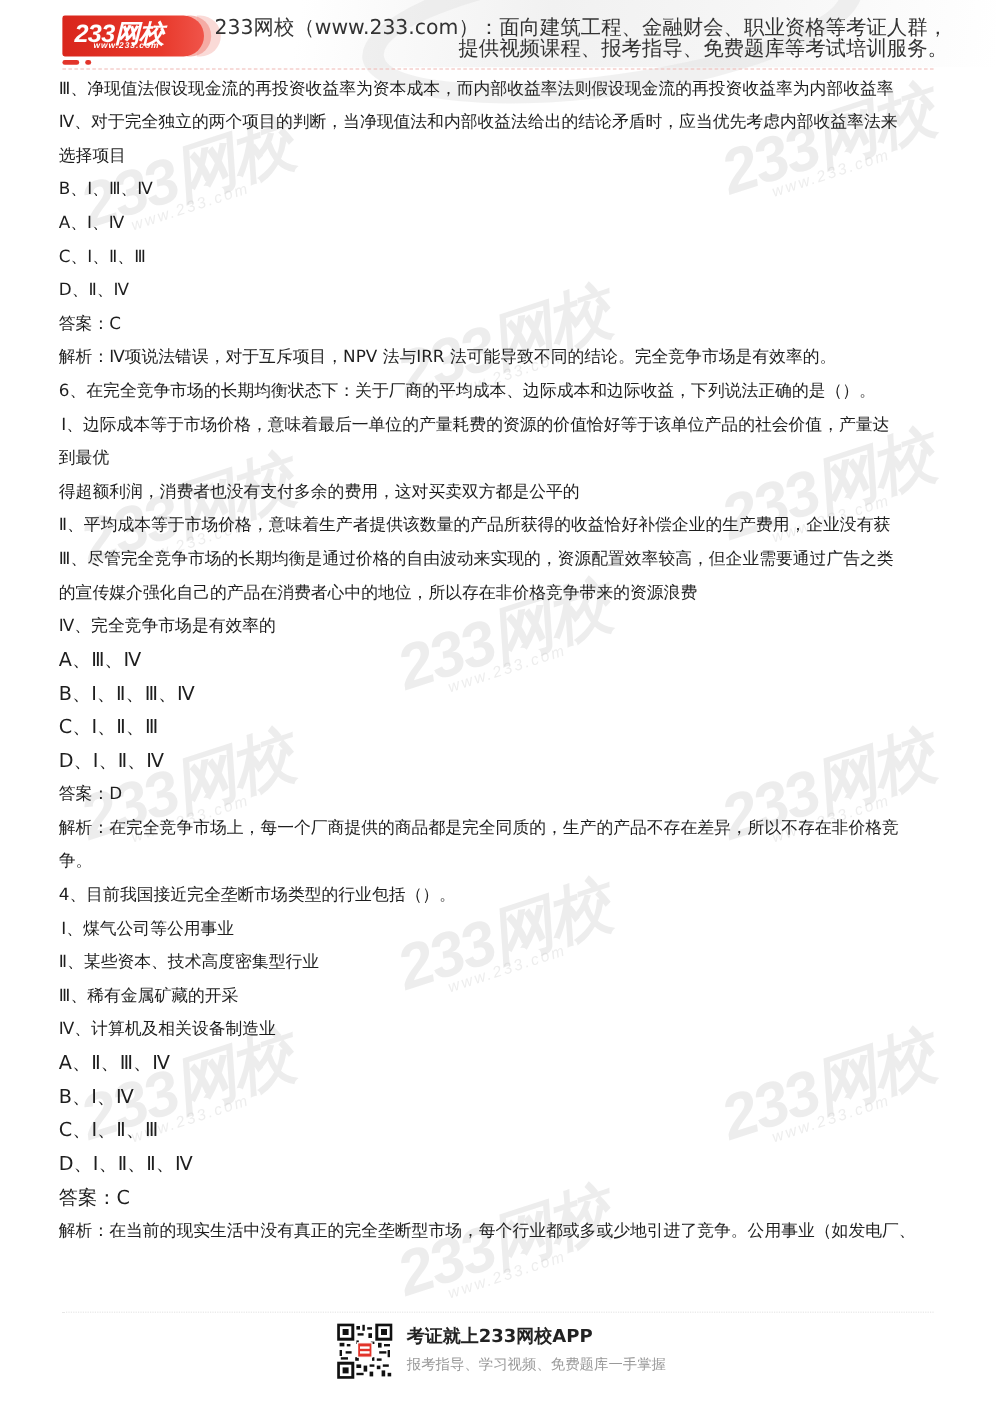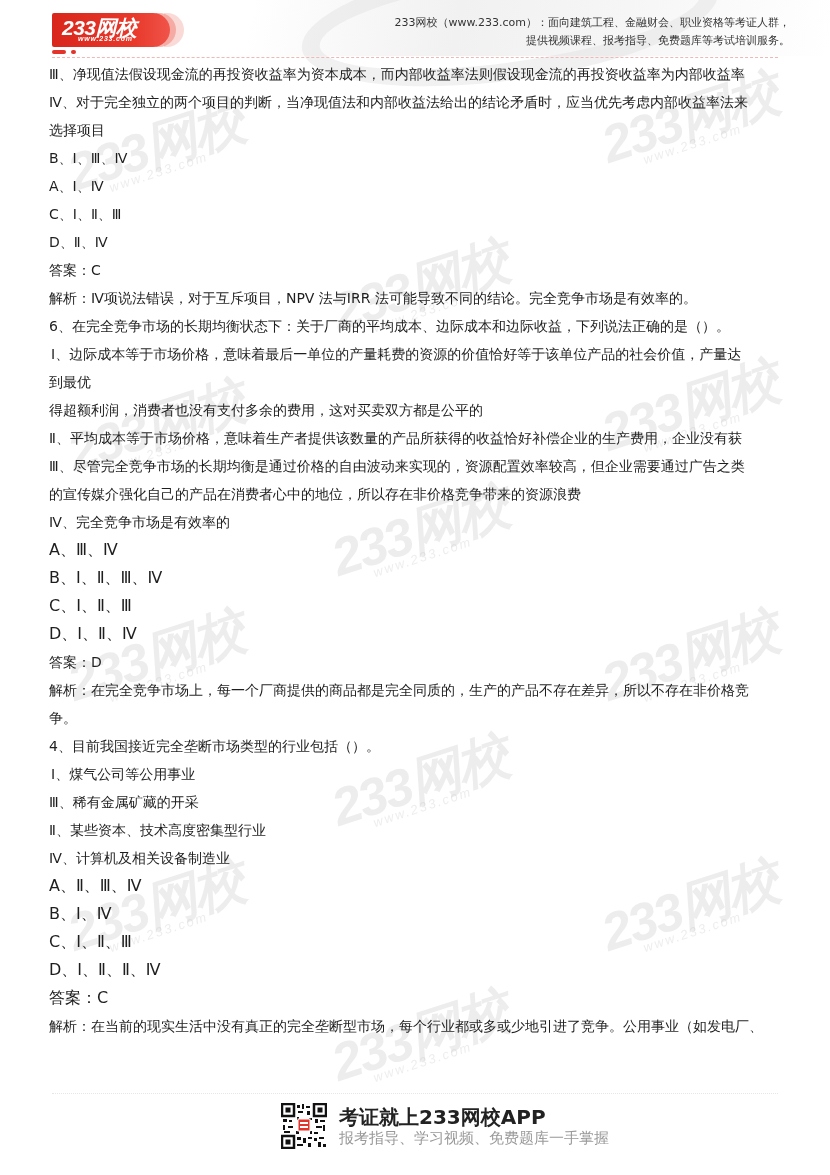--- a/index.html
+++ b/index.html
@@ -16,41 +16,41 @@
       background: linear-gradient(90deg, #d9261c 0%, #e8392b 70%, #f0544a 100%);
       border-radius: 2px 17px 17px 2px; }
     .logo-ring1 { position: absolute; left: 104px; top: 0; width: 20px; height: 34px; border-radius: 0 17px 17px 0; background: #f39b93; opacity: .75; }
     .logo-ring2 { position: absolute; left: 112px; top: 0; width: 20px; height: 34px; border-radius: 0 17px 17px 0; background: #f8cbc6; opacity: .7; }
     .logo-text { position: absolute; left: 10px; top: 1px; color: #fff; font-family: "Liberation Sans", sans-serif;
       font-weight: bold; font-style: italic; font-size: 21px; letter-spacing: -0.5px; white-space: nowrap; }
     .logo-url { position: absolute; left: 26px; top: 22px; color: #fff; font-family: "Liberation Sans", sans-serif;
       font-style: italic; font-weight: bold; font-size: 7px; letter-spacing: 0.8px; }
     .logo-dash1 { position: absolute; left: 52px; top: 50px; width: 14px; height: 4px; background: #e2342a; border-radius: 2px; }
     .logo-dash2 { position: absolute; left: 71px; top: 50px; width: 5px; height: 4px; background: #e2342a; border-radius: 2px; }
-    .header-info { position: absolute; right: 40px; top: 14px; text-align: right; font-size: 11px;
+    .header-info { position: absolute; right: 40px; top: 14px; text-align: right; font-size: 17px;
       line-height: 18px; color: #333; font-family: "DejaVu Sans", sans-serif; }
     .header-rule { position: absolute; left: 52px; top: 57px; width: 726px; border-top: 1px dashed #f0b8b4; }
 
     
     .content { position: absolute; left: 49px; top: 60px; width: 735px; }
     .line { font-size: 14px; line-height: 28px; height: 28px; white-space: nowrap; color: #1e1e1e; }
     .line.small { font-size: 16px; }
     .line.indent { padding-left: 2px; }
 
     
     .wm { position: absolute; color: rgba(190,190,190,0.28); font-family: "Liberation Sans", sans-serif;
       font-weight: bold; font-style: italic; transform: rotate(-18deg); pointer-events: none; white-space: nowrap; }
     .wm .big { font-size: 52px; letter-spacing: -2px; display: block; line-height: 52px; }
     .wm .url { font-size: 13px; font-weight: normal; letter-spacing: 2px; display: block; margin-left: 34px; margin-top: -8px; }
 
     
     .footer-rule { position: absolute; left: 52px; top: 1093px; width: 726px; border-top: 1px dotted #e6e6e6; }
     .qr { position: absolute; left: 281px; top: 1103px; width: 46px; height: 46px; background: #fff; }
-    .footer-title { position: absolute; left: 339px; top: 1104px; font-size: 20px; font-weight: bold; color: #222; white-space: nowrap; }
-    .footer-sub { position: absolute; left: 339px; top: 1129px; font-size: 15px; color: #999; white-space: nowrap; }
+    .footer-title { position: absolute; left: 339px; top: 1104px; font-size: 15px; font-weight: bold; color: #222; white-space: nowrap; }
+    .footer-sub { position: absolute; left: 339px; top: 1129px; font-size: 12px; color: #999; white-space: nowrap; }
   </style>
 </head>
 <body>
 
 <div class="header">
   <div class="header-sweep"></div>
   <div class="logo">
     <div class="logo-ring2"></div>
     <div class="logo-ring1"></div>
     <div class="logo-badge"></div>
@@ -138,22 +138,22 @@
   <div class="line small">A、Ⅲ、Ⅳ</div>
   <div class="line small">B、Ⅰ、Ⅱ、Ⅲ、Ⅳ</div>
   <div class="line small">C、Ⅰ、Ⅱ、Ⅲ</div>
   <div class="line small">D、Ⅰ、Ⅱ、Ⅳ</div>
   <div class="line">答案：D</div>
   <div class="line">解析：在完全竞争市场上，每一个厂商提供的商品都是完全同质的，生产的产品不存在差异，所以不存在非价格竞</div>
   <div class="line">争。</div>
 
   <div class="line">4、目前我国接近完全垄断市场类型的行业包括（）。</div>
   <div class="line indent">Ⅰ、煤气公司等公用事业</div>
+  <div class="line">Ⅱ、某些资本、技术高度密集型行业</div>
   <div class="line">Ⅲ、稀有金属矿藏的开采</div>
-  <div class="line">Ⅱ、某些资本、技术高度密集型行业</div>
   <div class="line">Ⅳ、计算机及相关设备制造业</div>
   <div class="line small">A、Ⅱ、Ⅲ、Ⅳ</div>
   <div class="line small">B、Ⅰ、Ⅳ</div>
   <div class="line small">C、Ⅰ、Ⅱ、Ⅲ</div>
   <div class="line small">D、Ⅰ、Ⅱ、Ⅱ、Ⅳ</div>
   <div class="line small">答案：C</div>
   <div class="line">解析：在当前的现实生活中没有真正的完全垄断型市场，每个行业都或多或少地引进了竞争。公用事业（如发电厂、</div>
 </div>
 
 <div class="footer-rule"></div>

